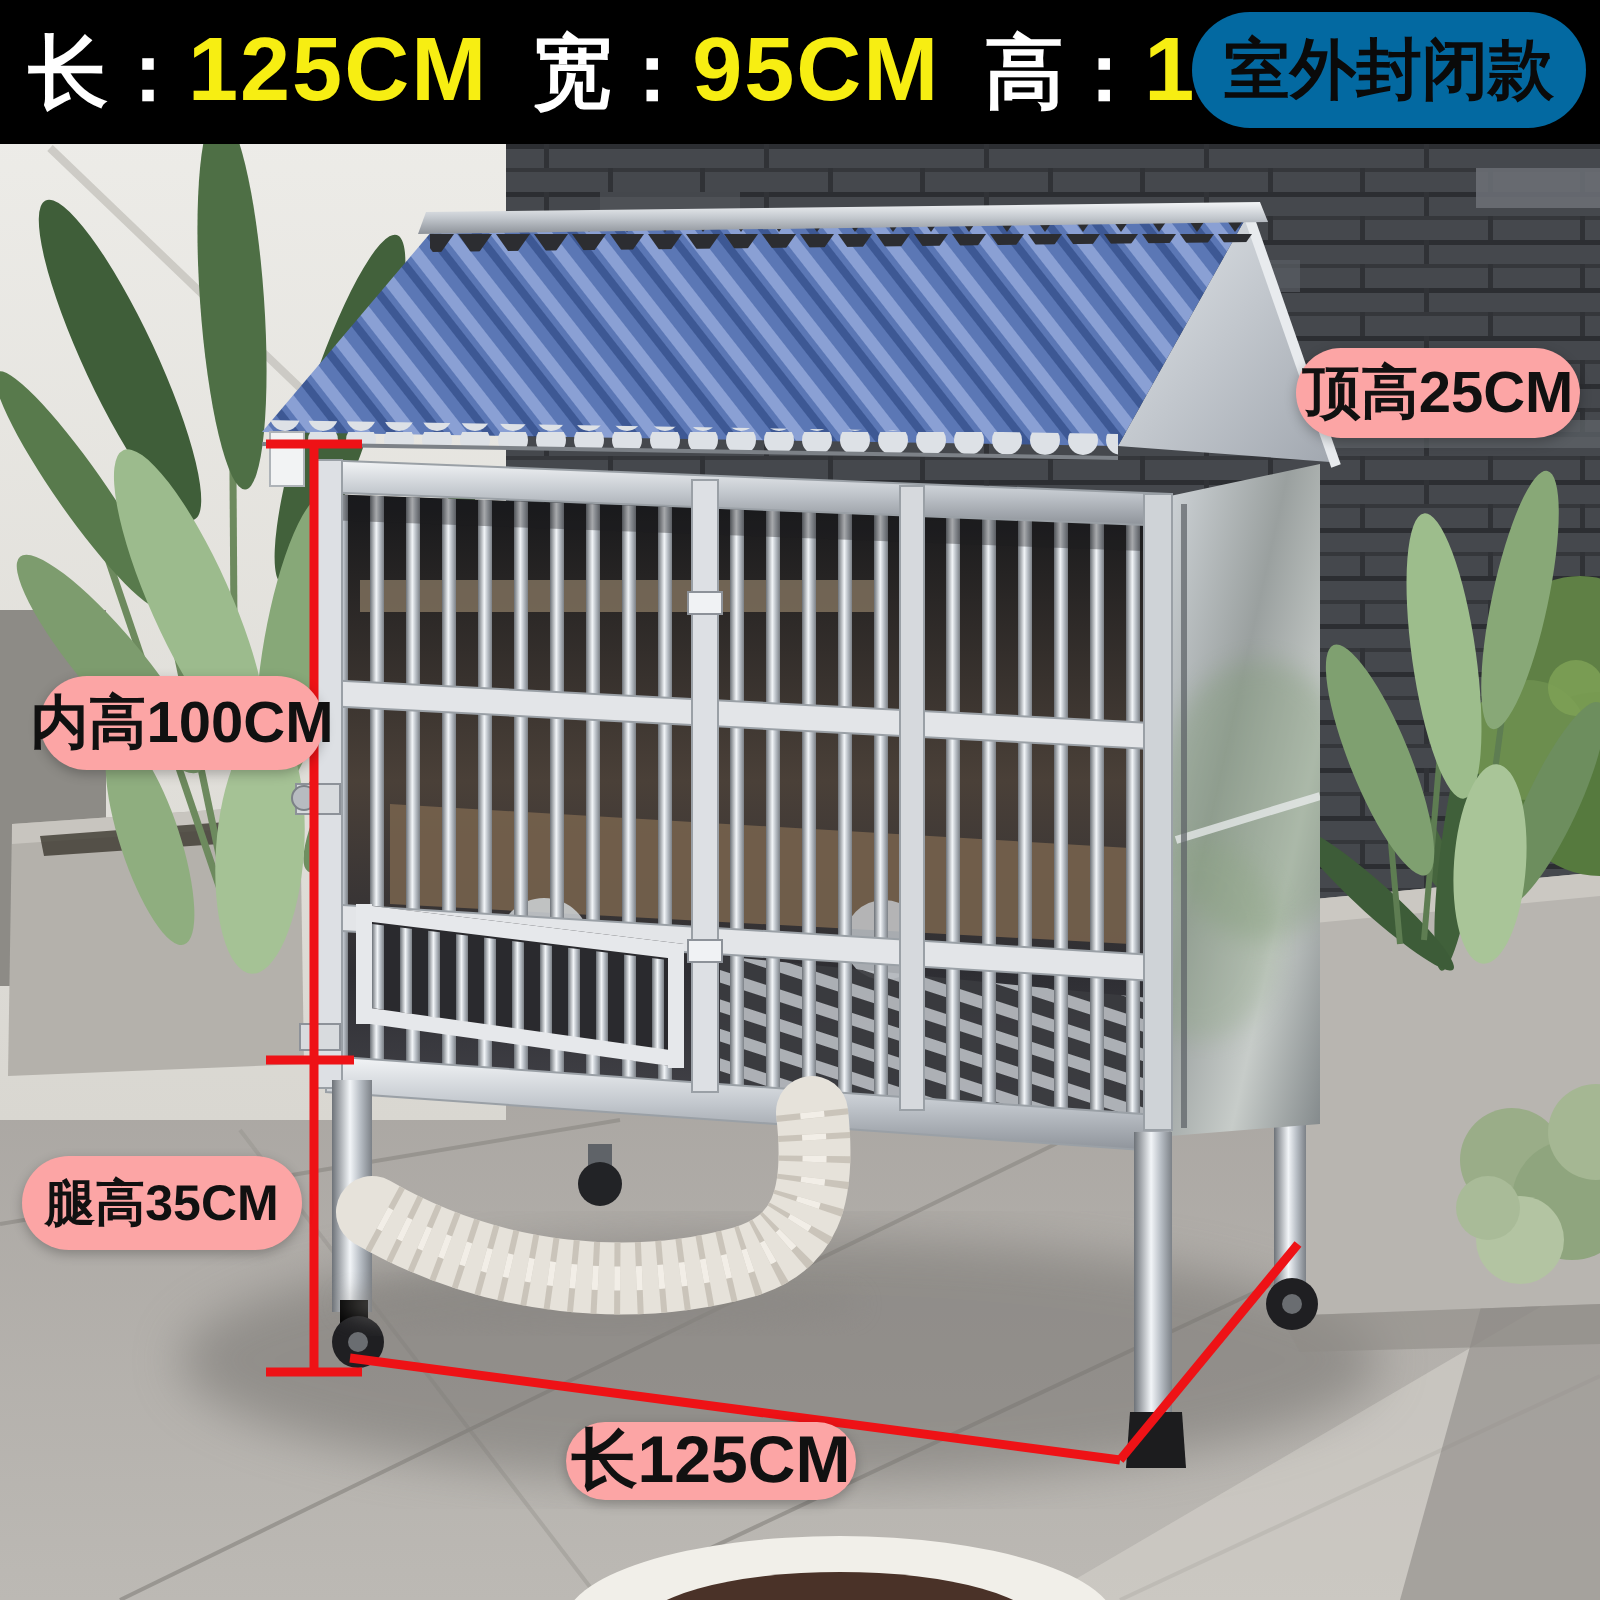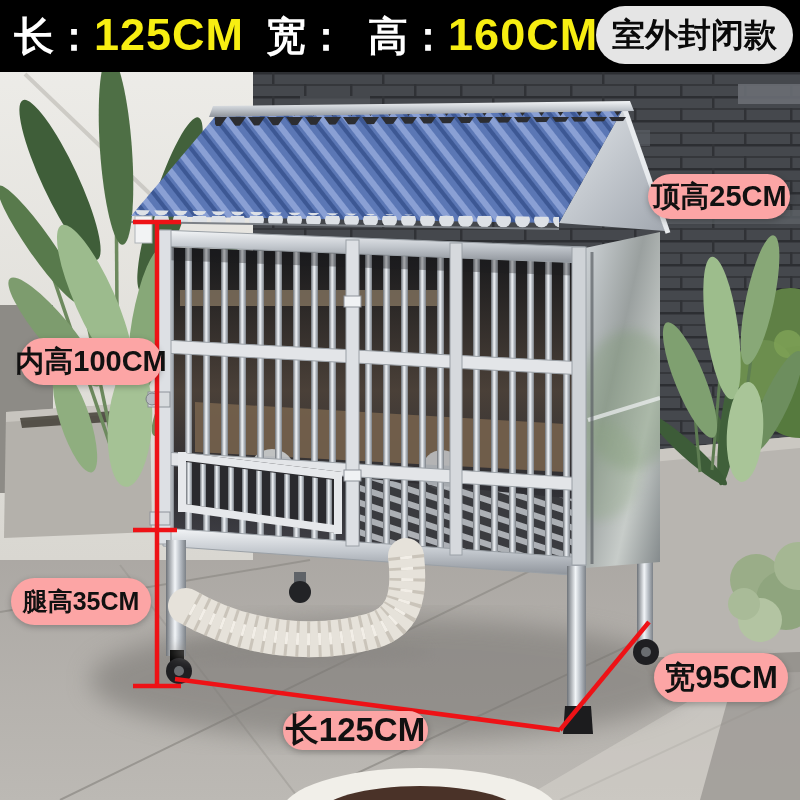--- a/index.html
+++ b/index.html
@@ -5,21 +5,21 @@
   html,body{margin:0;padding:0;background:#888;}
   .stage{position:relative;width:800px;height:800px;overflow:hidden;
          background:#b6b3ae;font-family:"Liberation Sans",sans-serif;}
   .scene{position:absolute;left:0;top:0;}
   
   .banner{position:absolute;left:0;top:0;width:800px;height:72px;background:#000;
           display:flex;align-items:center;gap:22px;padding-left:14px;box-sizing:border-box;z-index:30;}
   .dim-group{display:flex;align-items:baseline;white-space:nowrap;}
   .dim-label{color:#ffffff;font-weight:bold;font-size:40px;}
   .dim-value{font-weight:bold;font-size:45px;letter-spacing:1px;}
-  .variant-pill{position:absolute;right:7px;top:6px;height:58px;background:#e5e5e5;color:#0a0a0a;
+  .variant-pill{position:absolute;right:7px;top:6px;height:58px;background:#0369a1;color:#0a0a0a;
           border-radius:30px;display:flex;align-items:center;padding:0 16px;
           font-size:33px;font-weight:bold;z-index:31;}
   
   .pill{position:absolute;background:#fca5a5;color:#111;border-radius:28px;font-weight:bold;
         display:flex;align-items:center;justify-content:center;white-space:nowrap;
         box-shadow:0 2px 6px rgba(0,0,0,.25);z-index:20;}
   .pill-roof  {left:648px;top:174px;width:142px;height:45px;font-size:29px;}
   .pill-inner {left:20px;  top:338px;width:142px;height:47px;font-size:29px;}
   .pill-leg   {left:11px; top:578px;width:140px;height:47px;font-size:25px;}
   .pill-width {left:654px;top:653px;width:134px;height:49px;font-size:31px;}
@@ -302,27 +302,27 @@
     </g>
   </svg>
 
   <div class="banner">
     <div class="dim-group">
       <span class="dim-label">长：</span>
       <span class="dim-value" style="color:#f7ee12">125CM</span>
     </div>
     <div class="dim-group">
       <span class="dim-label">宽：</span>
+      <span class="dim-value" style="color:#f7ee12">95CM</span>
     </div>
     <div class="dim-group">
       <span class="dim-label">高：</span>
       <span class="dim-value" style="color:#f7ee12">160CM</span>
     </div>
   </div>
   <div class="variant-pill">室外封闭款</div>
 
   <div class="pill pill-roof">顶高25CM</div>
   <div class="pill pill-inner">内高100CM</div>
   <div class="pill pill-leg">腿高35CM</div>
-  <div class="pill pill-width">宽95CM</div>
   <div class="pill pill-length">长125CM</div>
 
 </div>
 
 </body></html>

